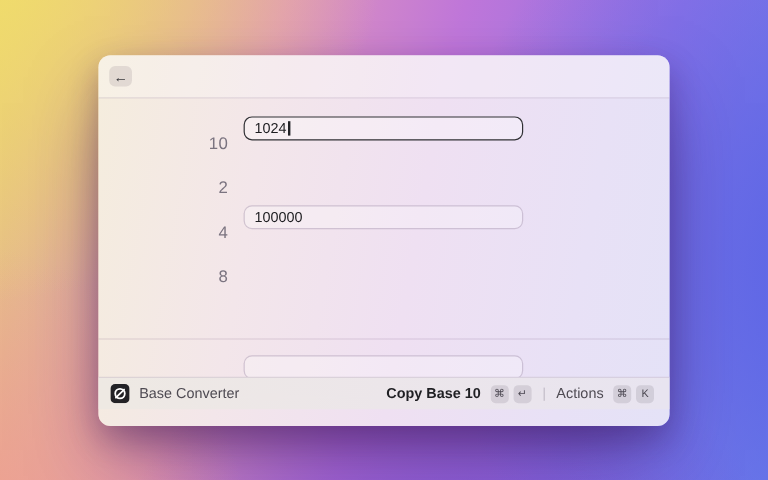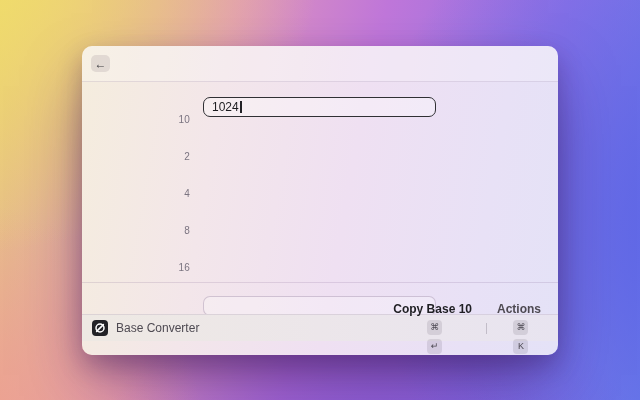--- a/index.html
+++ b/index.html
@@ -31,21 +31,21 @@
   .back-btn {
     width:19px; height:17px; border-radius:5px;
     background: rgba(70,58,70,.12);
     display:flex; align-items:center; justify-content:center;
     color:#38383c; font-size:12px; font-weight:700; cursor:default;
   }
 
   .content { padding-top:15px; }
   .row { display:flex; align-items:center; height:20px; margin-bottom:17px; }
   .base-label {
-    width:108px; text-align:right; font-size:10px; color:#7b7480;
+    width:108px; text-align:right; font-size:14px; color:#7b7480;
     letter-spacing:.2px;
     margin-top:24px;
   }
   .field-wrap { position:relative; margin-left:13px; }
   .field {
     width:233px; height:20px; padding:0 8px;
     background: rgba(255,255,255,.28);
     border:1px solid rgba(110,85,125,.28);
     border-radius:7px;
     font-family:Liberation Sans, sans-serif;
@@ -66,23 +66,23 @@
   .footer {
     position:absolute; left:0; right:0; bottom:14px; height:27px;
     display:flex; align-items:center; padding:0 10px;
     background: linear-gradient(90deg, #eee9e3 0%, #ece6ea 50%, #e8e4f0 100%);
     border-top:1px solid rgba(100,70,120,.13);
     z-index:5;
   }
   .app-chip { display:flex; align-items:center; gap:8px; }
   .app-name { font-size:12px; color:#4e4a52; }
   .footer-right { margin-left:auto; display:flex; align-items:center; }
-  .action-btn { display:flex; align-items:center; gap:4px; padding:2px 3px; border-radius:5px; cursor:default;flex-direction:column; }
+  .action-btn { display:flex; align-items:center; gap:4px; padding:2px 3px; border-radius:5px; cursor:default; }
   .action-label { font-size:12px; font-weight:700; color:#1f1f23; margin-right:4px; }
-  .action-label.secondary { font-weight:700; color:#4e4a52; }
+  .action-label.secondary { font-weight:400; color:#4e4a52; }
   .keycap {
     min-width:15px; height:15px; padding:0 2px; border-radius:4px;
     background: rgba(40,30,50,.11);
     color:#4c4852; font-size:9px; line-height:15px; text-align:center;
   }
   .vdivider { width:1px; height:11px; background:rgba(40,30,50,.20); margin:0 7px; }
 </style>
 </head>
 <body>
 
@@ -103,28 +103,30 @@
         <div class="caret"></div>
       </div>
     </div>
 
     <div class="row">
       <div class="base-label">2</div>
     </div>
 
     <div class="row">
       <div class="base-label">4</div>
+      <div class="field-wrap">
+        <input class="field" value="100000" style="">
+      </div>
     </div>
 
     <div class="row">
       <div class="base-label">8</div>
     </div>
 
     <div class="row">
-      <div class="base-label">16</div>
     </div>
 
 
     <div class="list-divider"></div>
 
     <div class="row partial-row">
       <div class="base-label"></div>
       <div class="field-wrap">
         <input class="field" value="" style="">
       </div>

